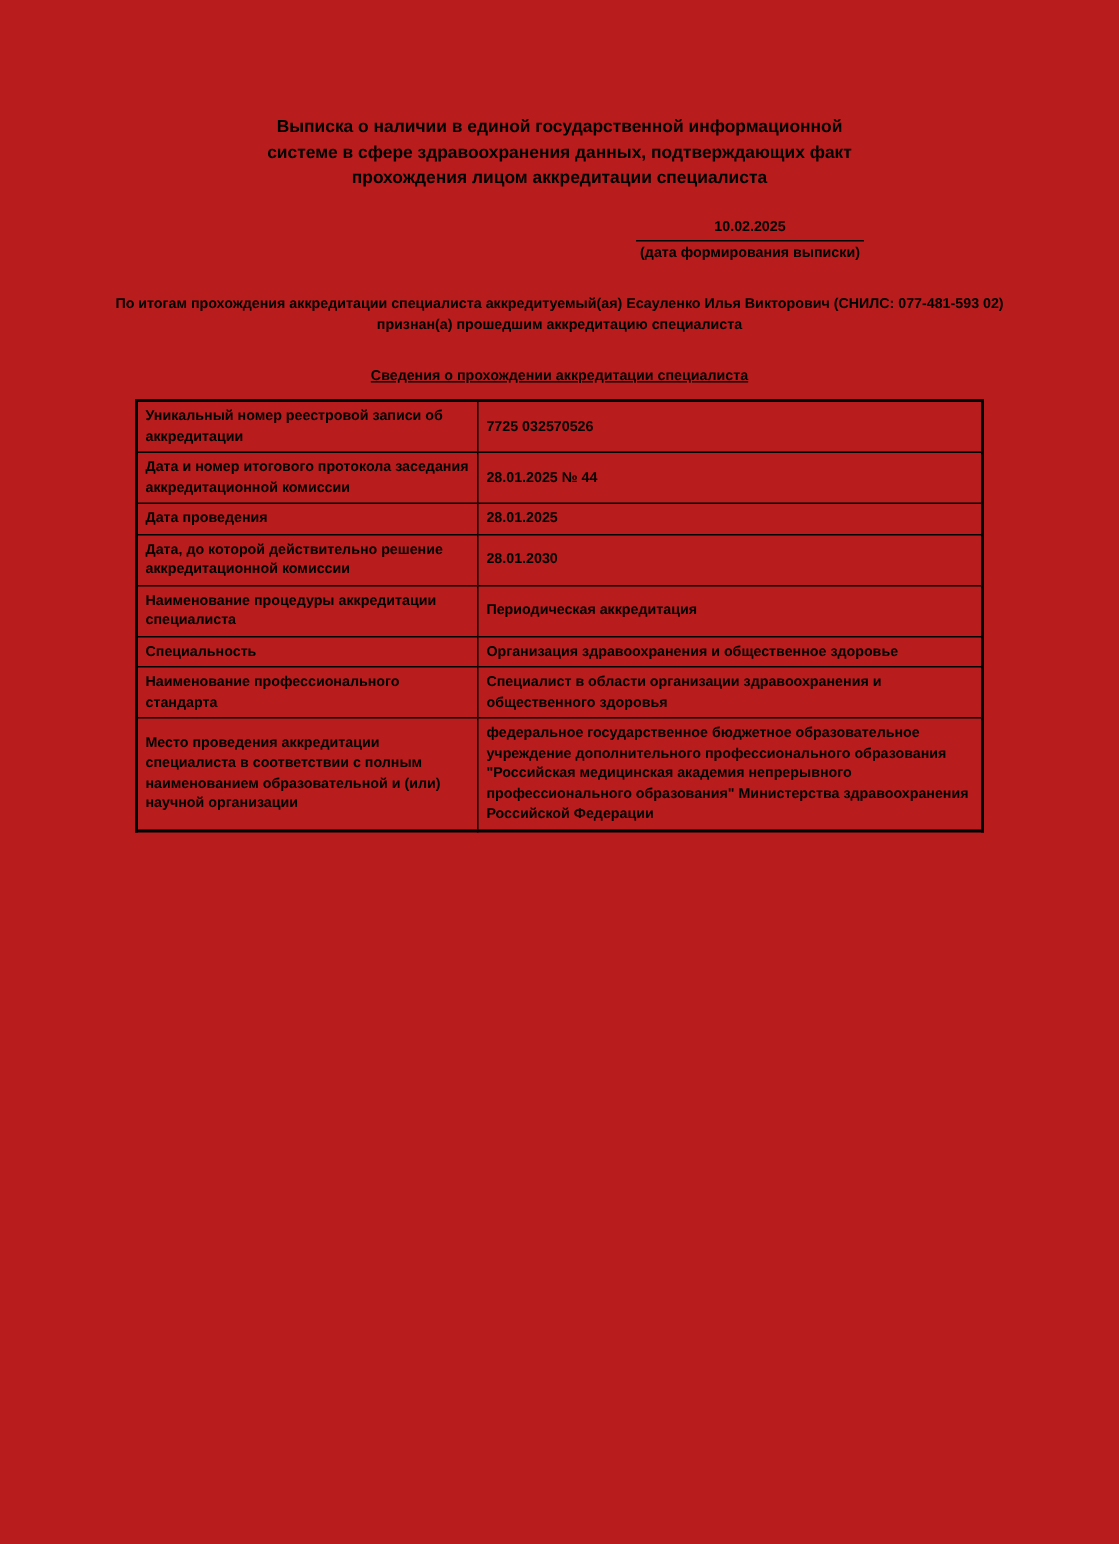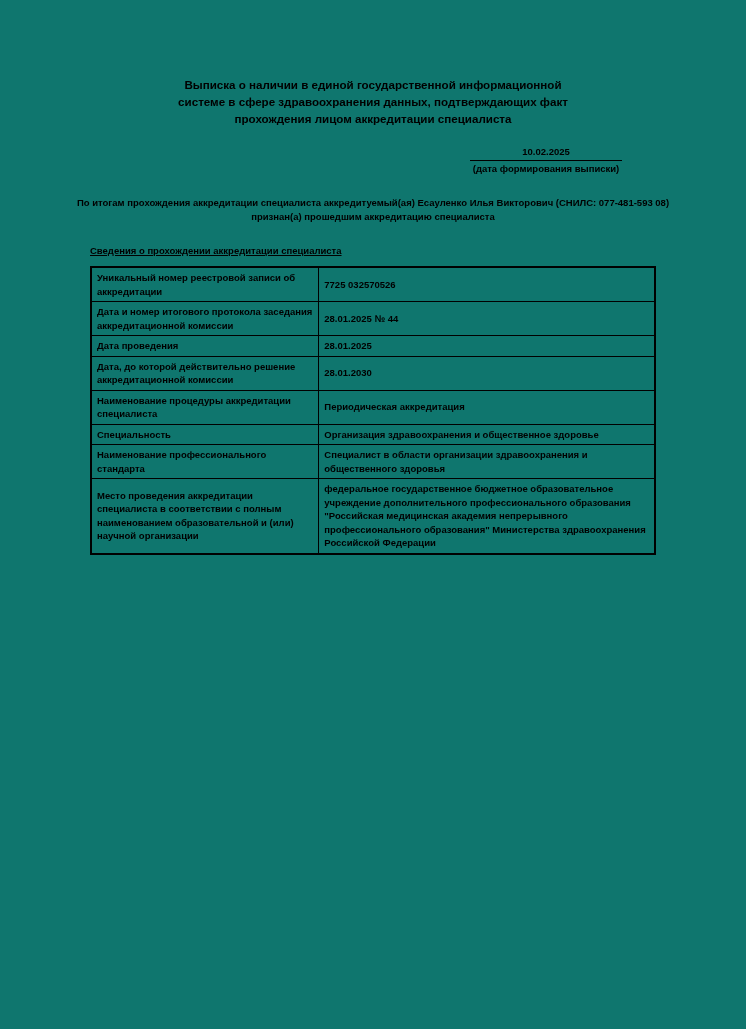--- a/index.html
+++ b/index.html
@@ -5,39 +5,39 @@
   html, body {
     margin: 0;
     padding: 0;
     background: #ffffff;
   }
   .page {
     position: relative;
     width: 746px;
     height: 1029px;
     margin: 0 auto;
-    background: #0f766e;
+    background: #b91c1c;
     box-sizing: border-box;
     padding: 76px 90px 0 90px;
     font-family: "Liberation Sans", "DejaVu Sans", sans-serif;
     font-weight: bold;
     color: #000000;
     overflow: hidden;
   }
   .doc-title {
     margin: 0 auto;
     font-size: 11.6px;
     line-height: 17px;
     text-align: center;
     white-space: pre-line;
     font-weight: bold;
   }
   .date-block {
     width: 152px;
-    margin: 19px 34px 0 auto;
+    margin: 19px 80px 0 auto;
     text-align: center;
     font-size: 9.5px;
   }
   .date-value {
     display: block;
     padding-bottom: 2px;
     border-bottom: 1.5px solid #000000;
     line-height: 12px;
   }
   .date-caption {
@@ -48,20 +48,21 @@
   .intro {
     margin: 21px -14px 0 -14px;
     font-size: 9.5px;
     line-height: 14px;
     text-align: center;
   }
   .section-heading {
     margin: 20px 0 0 0;
     font-size: 9.5px;
     line-height: 13px;
+    text-align: center;
     text-decoration: underline;
   }
   .registry-heading {
     margin: 6px 0 0 0;
     font-size: 11.6px;
     line-height: 17px;
     text-align: center;
   }
   table.acc-table {
     width: 100%;
@@ -89,21 +90,21 @@
 
   <div class="doc-title">Выписка о наличии в единой государственной информационной
 системе в сфере здравоохранения данных, подтверждающих факт
 прохождения лицом аккредитации специалиста</div>
 
   <div class="date-block">
     <span class="date-value">10.02.2025</span>
     <span class="date-caption">(дата формирования выписки)</span>
   </div>
 
-  <p class="intro">По итогам прохождения аккредитации специалиста аккредитуемый(ая) Есауленко Илья Викторович (СНИЛС: 077-481-593 08) признан(а) прошедшим аккредитацию специалиста</p>
+  <p class="intro">По итогам прохождения аккредитации специалиста аккредитуемый(ая) Есауленко Илья Викторович (СНИЛС: 077-481-593 02) признан(а) прошедшим аккредитацию специалиста</p>
 
   <div class="section-heading">Сведения о прохождении аккредитации специалиста</div>
 
 
   <table class="acc-table">
     <tbody>
         <tr>
           <td class="label-cell">Уникальный номер реестровой записи об аккредитации</td>
           <td class="value-cell">7725 032570526</td>
         </tr>

